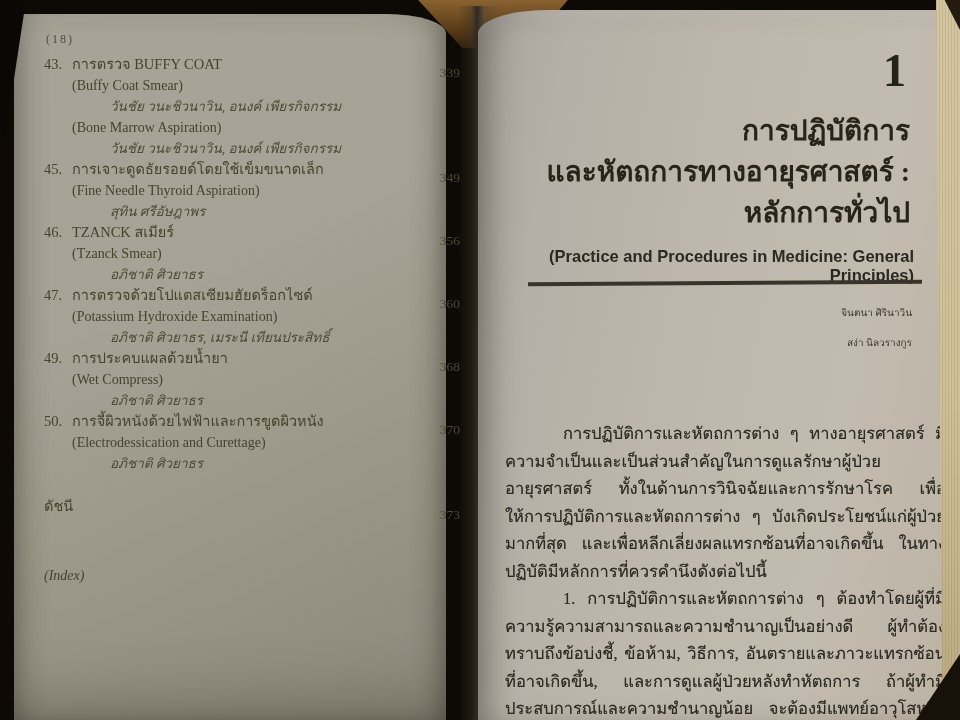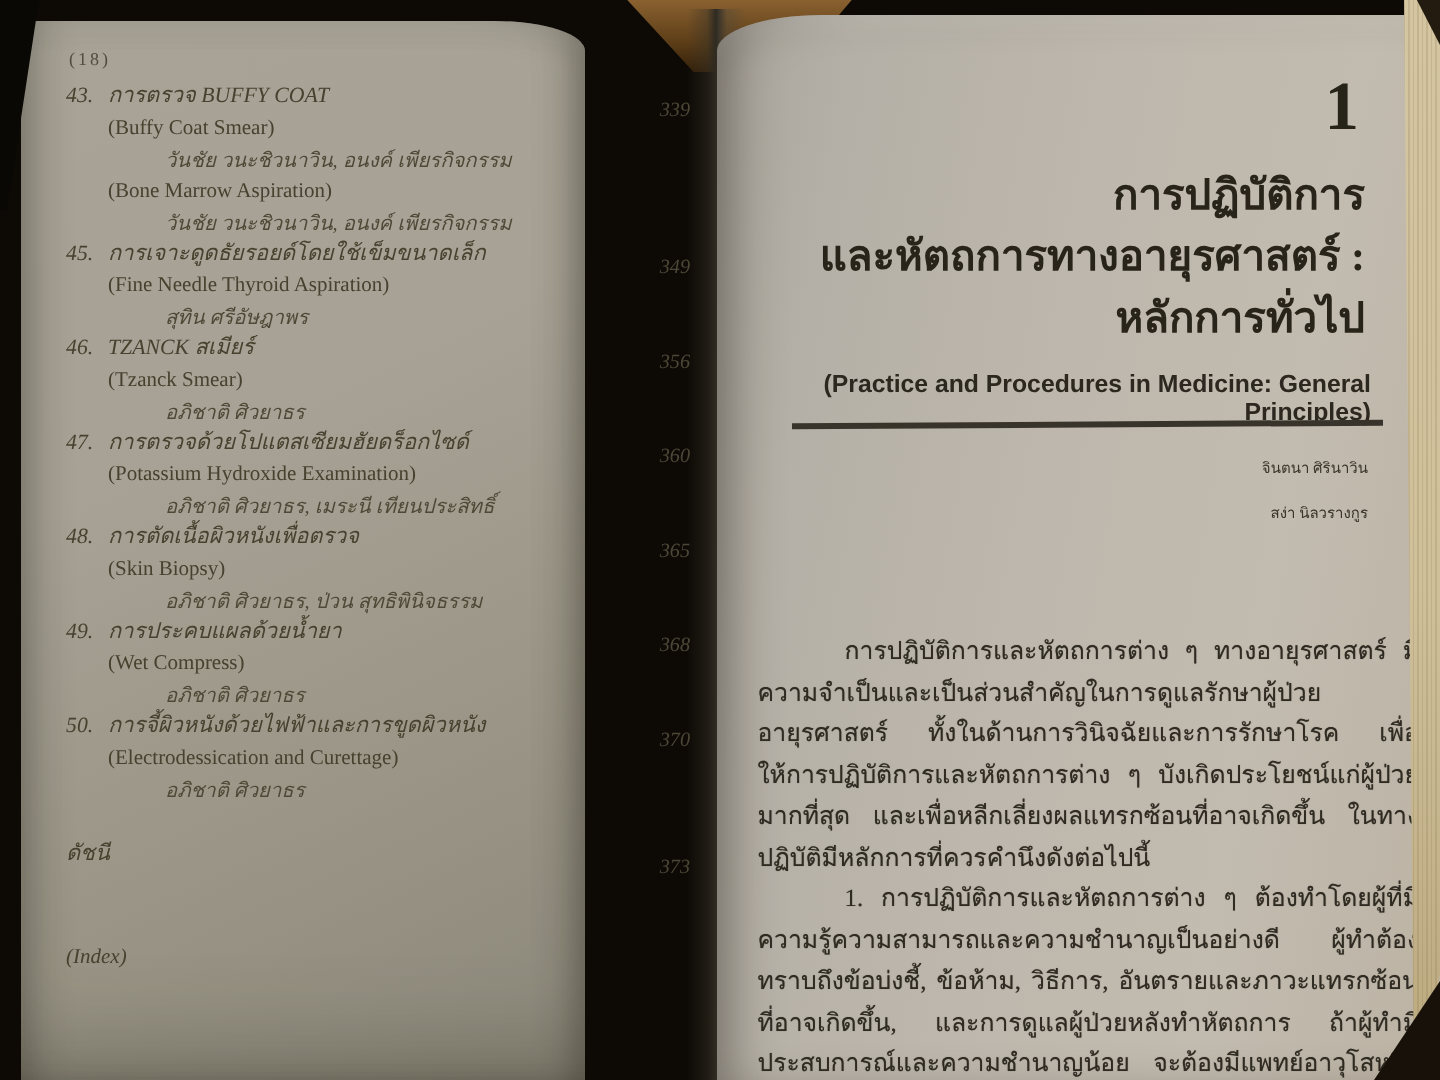--- a/index.html
+++ b/index.html
@@ -13,39 +13,39 @@
   
   .binding-wedge{
     position:absolute;left:408px;top:0;width:170px;height:48px;
     background:linear-gradient(180deg,#8a6130 0%,#5c3d17 60%,#33200a 100%);
     clip-path:polygon(6% 0,94% 0,70% 100%,32% 100%);
   }
 
   
   .page{position:absolute;}
   .page-left{
-    left:14px;top:14px;width:376px;height:706px;
+    left:14px;top:14px;width:432px;height:706px;
     background:linear-gradient(155deg,#a8a396 0%,#a7a295 38%,#9a9586 70%,#8c887a 100%);
     border-top-left-radius:10px 6px;
     border-top-right-radius:60px 20px;
     box-shadow:
       inset -16px 0 26px -12px rgba(40,35,25,.5),
       inset 20px 4px 28px -16px rgba(30,28,20,.38),
       inset 0 10px 14px -8px rgba(255,255,245,.28),
       inset 0 -46px 60px -30px rgba(58,56,44,.35);
   }
   .folio{
     position:absolute;left:32px;top:18px;
     font-size:12px;letter-spacing:2px;color:#514c3e;
   }
   .toc{
     position:absolute;left:30px;top:40px;width:416px;
     color:#46422f;font-size:14.5px;line-height:21px;
   }
-  .entry .r1{display:flex;align-items:center;font-style:italic;}
+  .entry .r1{display:flex;align-items:center;}
   .entry .no{width:28px;flex:0 0 28px;}
   .entry .tt{flex:1 1 auto;}
   .entry .pg{flex:0 0 36px;text-align:right;transform:translateY(8px);font-size:13.5px;color:#4c4736;}
   .entry .r2{padding-left:28px;font-size:14px;}
   .entry .r3{padding-left:66px;font-style:italic;font-size:13.5px;color:#4e4937;}
   .index-entry{margin-top:22px;}
   .index-entry .r2{padding-left:0;font-style:italic;margin-top:48px;}
 
   
   .gutter{
@@ -175,29 +175,20 @@
       <div class="entry">
         <div class="r1">
           <span class="no">47.</span>
           <span class="tt">การตรวจด้วยโปแตสเซียมฮัยดร็อกไซด์</span>
           <span class="pg">360</span>
         </div>
         <div class="r2">(Potassium Hydroxide Examination)</div>
         <div class="r3">อภิชาติ ศิวยาธร, เมระนี เทียนประสิทธิ์</div>
       </div>
 
-      <div class="entry">
-        <div class="r1">
-          <span class="no">48.</span>
-          <span class="tt">การตัดเนื้อผิวหนังเพื่อตรวจ</span>
-          <span class="pg">365</span>
-        </div>
-        <div class="r2">(Skin Biopsy)</div>
-        <div class="r3">อภิชาติ ศิวยาธร, ป่วน สุทธิพินิจธรรม</div>
-      </div>
 
       <div class="entry">
         <div class="r1">
           <span class="no">49.</span>
           <span class="tt">การประคบแผลด้วยน้ำยา</span>
           <span class="pg">368</span>
         </div>
         <div class="r2">(Wet Compress)</div>
         <div class="r3">อภิชาติ ศิวยาธร</div>
       </div>

